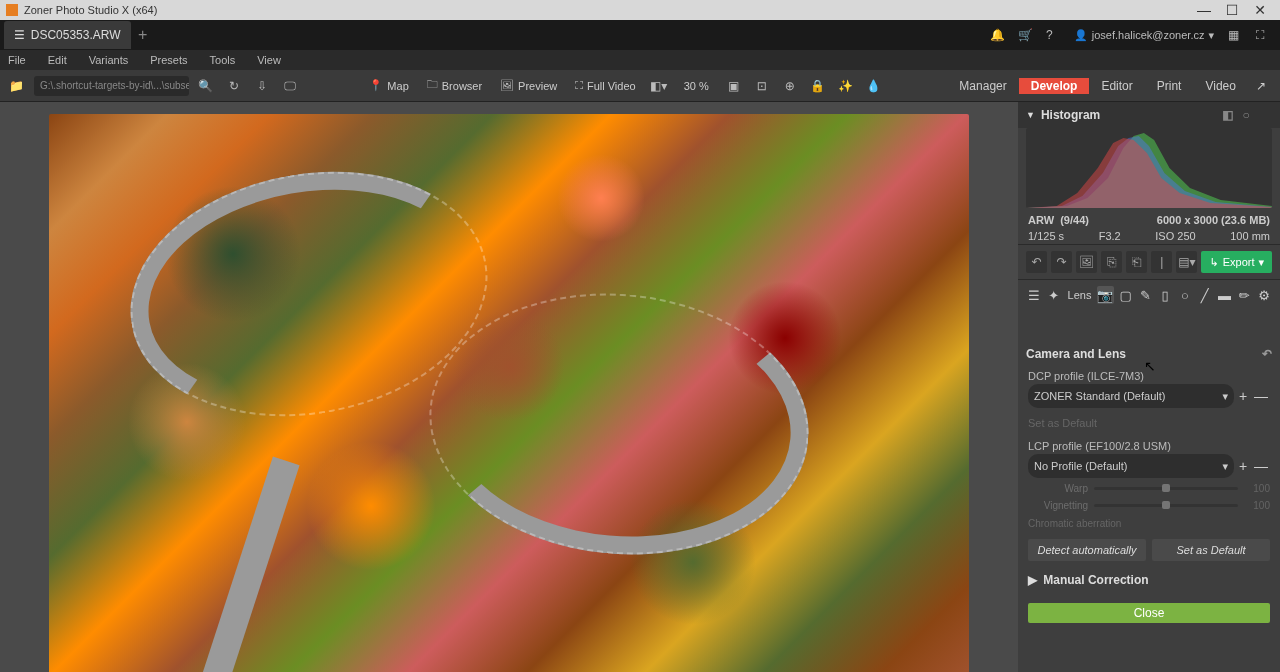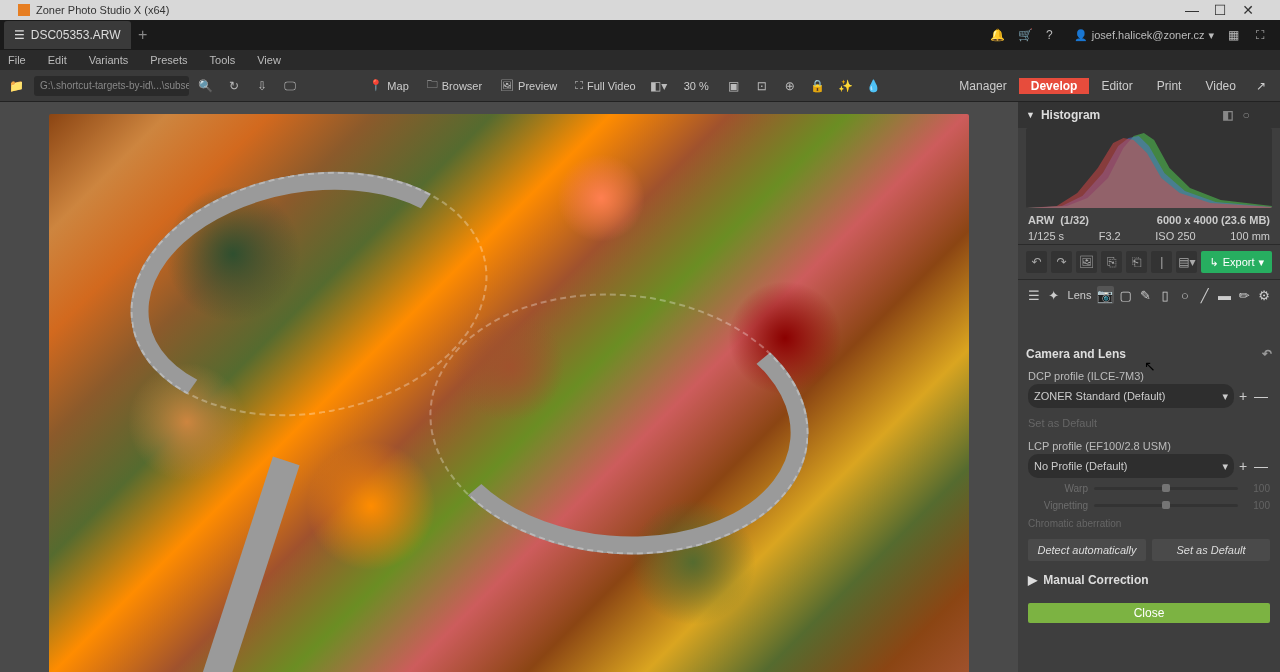--- a/index.html
+++ b/index.html
@@ -1,19 +1,19 @@
 <!DOCTYPE html>
 <html><head>
 <meta charset="utf-8">
 <style>
 * { margin: 0; padding: 0; box-sizing: border-box; font-family: "Segoe UI", Arial, sans-serif; }
 body { width: 1280px; height: 672px; background: #2b2b2b; color: #ccc; font-size: 12px; overflow: hidden; }
 
 
-.titlebar { height: 20px; background: #d8d8d8; display: flex; align-items: center; padding: 0 18px; color: #333; font-size: 11px; }
+.titlebar { height: 20px; background: #d8d8d8; display: flex; align-items: center; padding: 0 6px; color: #333; font-size: 11px; }
 .titlebar .app-icon { width: 12px; height: 12px; background: #e67e22; margin-right: 6px; }
 .titlebar .spacer { flex: 1; }
 .titlebar .win-btn { width: 28px; text-align: center; font-size: 14px; cursor: default; }
 
 
 .tabbar { height: 30px; background: #1a1a1a; display: flex; align-items: center; padding-left: 4px; }
 .tab { display: flex; align-items: center; height: 28px; background: #3a3a3a; padding: 0 10px; border-radius: 3px 3px 0 0; color: #ddd; font-size: 12px; }
 .tab .tab-icon { margin-right: 6px; font-size: 12px; }
 .newtab { width: 24px; text-align: center; color: #888; font-size: 16px; }
 .tabbar .spacer { flex: 1; }
@@ -213,22 +213,22 @@
     </div>
     <div class="histo">
       <svg viewBox="0 0 240 80" preserveAspectRatio="none">
         <path d="M0,80 L40,78 L60,70 L80,50 L95,20 L105,8 L115,5 L125,12 L140,40 L160,60 L190,72 L240,78 L240,80 Z" fill="rgba(80,200,80,0.55)"></path>
         <path d="M0,80 L35,78 L55,68 L75,45 L90,18 L100,10 L110,8 L120,18 L135,45 L155,63 L185,74 L240,79 L240,80 Z" fill="rgba(80,120,220,0.5)"></path>
         <path d="M0,80 L30,78 L50,65 L70,40 L85,15 L95,10 L105,12 L118,25 L132,50 L150,65 L180,75 L240,79 L240,80 Z" fill="rgba(220,70,70,0.5)"></path>
       </svg>
     </div>
 
     <div class="meta-row b">
-      <span><span>ARW</span>&nbsp;&nbsp;<span>(1/32)</span></span>
-      <span>6000 x 4000 (23.6 MB)</span>
+      <span><span>ARW</span>&nbsp;&nbsp;<span>(9/44)</span></span>
+      <span>6000 x 3000 (23.6 MB)</span>
     </div>
     <div class="meta-row">
       <span>1/125 s</span>
       <span>F3.2</span>
       <span>ISO 250</span>
       <span>100 mm</span>
     </div>
 
     <div class="action-row">
       <div class="ab">↶</div>

